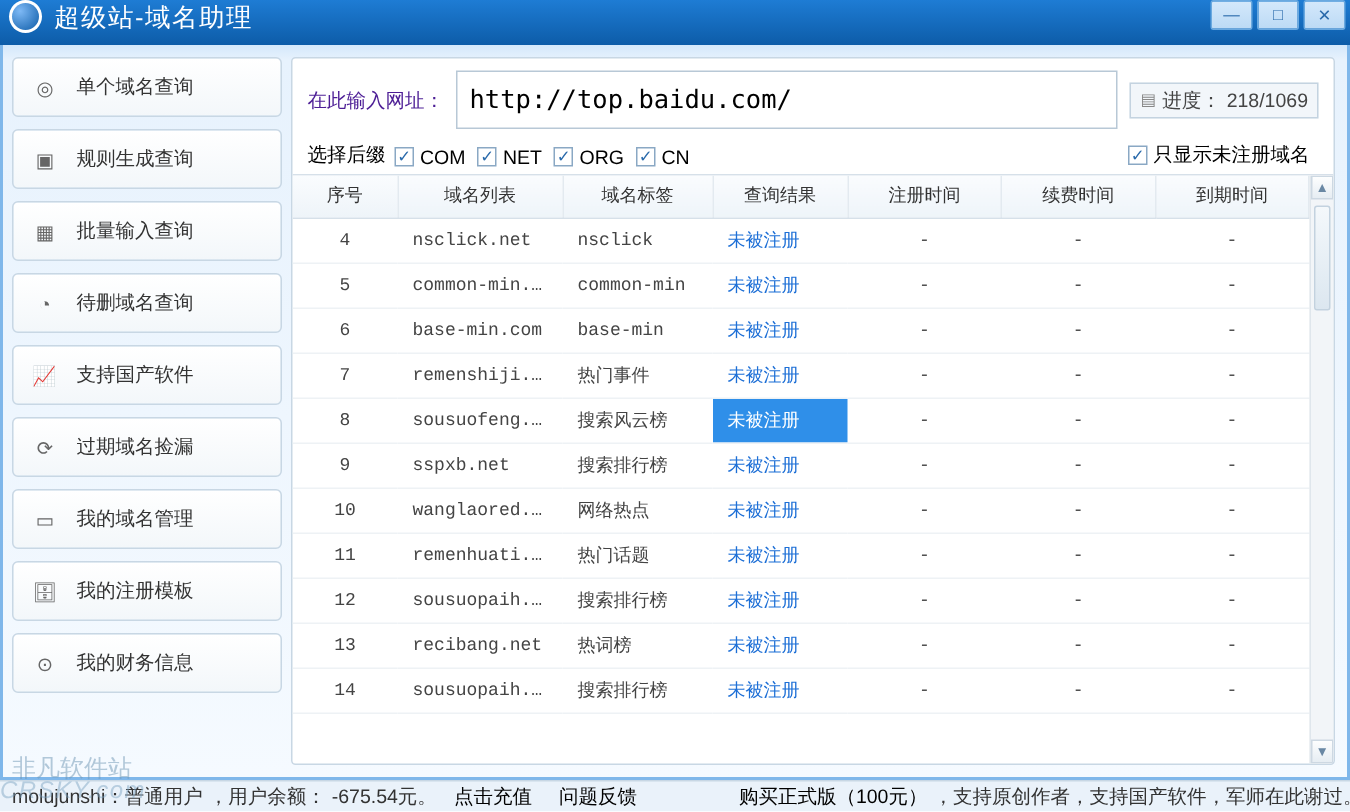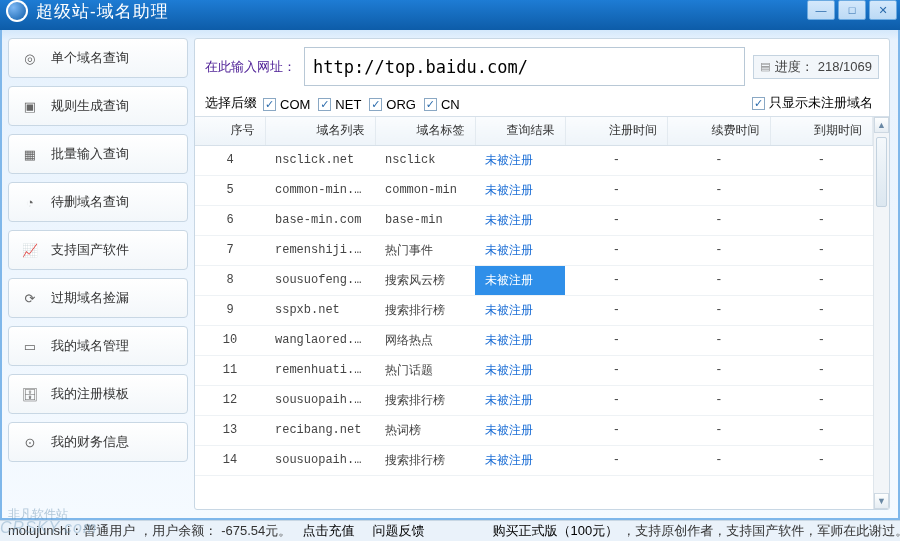--- a/index.html
+++ b/index.html
@@ -20,30 +20,30 @@
 .urllabel{color:#4c1d95}
 .urlinput{flex:1;height:39px;border:1px solid #b8c8d6;padding:0 8px;font-family:monospace;font-size:17px}
 .progress{border:1px solid #c4d3e0;background:#f2f6fa;padding:2px 6px;font-size:12px;color:#444;display:flex;align-items:center;gap:4px}
 .progress .picn{font-size:11px;color:#888}
 .suffixrow{display:flex;align-items:flex-end;gap:6px}
 .cb{display:flex;align-items:center;gap:4px;cursor:pointer;margin-right:6px}
 .cbx{width:13px;height:13px;border:1px solid #8aa8c4;background:#fff;display:flex;align-items:center;justify-content:center;font-size:11px;color:#2a6aab}
 .grow{flex:1}
 .tablewrap{flex:1;overflow:auto;border-top:1px solid #d6e0e9;position:relative}
 table{width:100%;border-collapse:collapse;table-layout:fixed}
-th{background:linear-gradient(#fafcfe,#eef4f9);border-bottom:1px solid #d6e0e9;border-right:1px solid #e3eaf0;height:28px;text-align:right;padding:0 10px;color:#333;font-weight:500;font-size:12px}
+th{background:linear-gradient(#fafcfe,#eef4f9);border-bottom:1px solid #d6e0e9;border-right:1px solid #e3eaf0;height:28px;text-align:center;padding:0 10px;color:#333;font-weight:500;font-size:12px}
 td{height:30px;border-bottom:1px solid #eef2f5;padding:0 10px;color:#444;font-family:"Courier New",monospace;font-size:12px;white-space:nowrap;overflow:hidden;text-overflow:ellipsis}
 td.res{color:#1d6fd6;cursor:pointer}
 td.sel{background:#2f8fe9;color:#fff}
 td.cjk{font-family:"Microsoft YaHei",SimSun}
 td.center{text-align:center}
 .statusbar{height:21px;background:#eaf2fa;border-top:1px solid #c8d7e4;font-size:12px;color:#333;display:flex;align-items:center;padding:0 8px;gap:4px;white-space:nowrap;overflow:hidden}
 .statusbar a{color:#000000;text-decoration:none;cursor:pointer}
 .watermark{position:absolute;left:0;bottom:0;font-size:16px;color:rgba(120,160,190,.45);padding:4px 0;pointer-events:none;font-style:italic;letter-spacing:1px}
-.wm-sub{position:absolute;left:8px;bottom:18px;font-size:12px;color:rgba(110,150,180,.5);pointer-events:none}
+.wm-sub{position:absolute;left:8px;bottom:18px;font-size:16px;color:rgba(110,150,180,.5);pointer-events:none}
 .scrollbar{position:absolute;right:0;top:0;bottom:0;width:16px;background:#f2f5f8;border-left:1px solid #dfe6ec}
 .scrollbtn{height:16px;background:linear-gradient(#fdfefe,#e6edf3);border:1px solid #cdd8e2;display:flex;align-items:center;justify-content:center;font-size:9px;color:#6a88a4;cursor:pointer}
 .scrollthumb{position:absolute;left:2px;right:2px;top:20px;height:70px;background:linear-gradient(#f4f8fb,#dce7f0);border:1px solid #c3d2df;border-radius:2px;cursor:pointer}
 </style>
 </head>
 <body>
 
 <div class="titlebar">
   <div class="logo"></div>
   <div class="title">超级站-域名助理</div>

